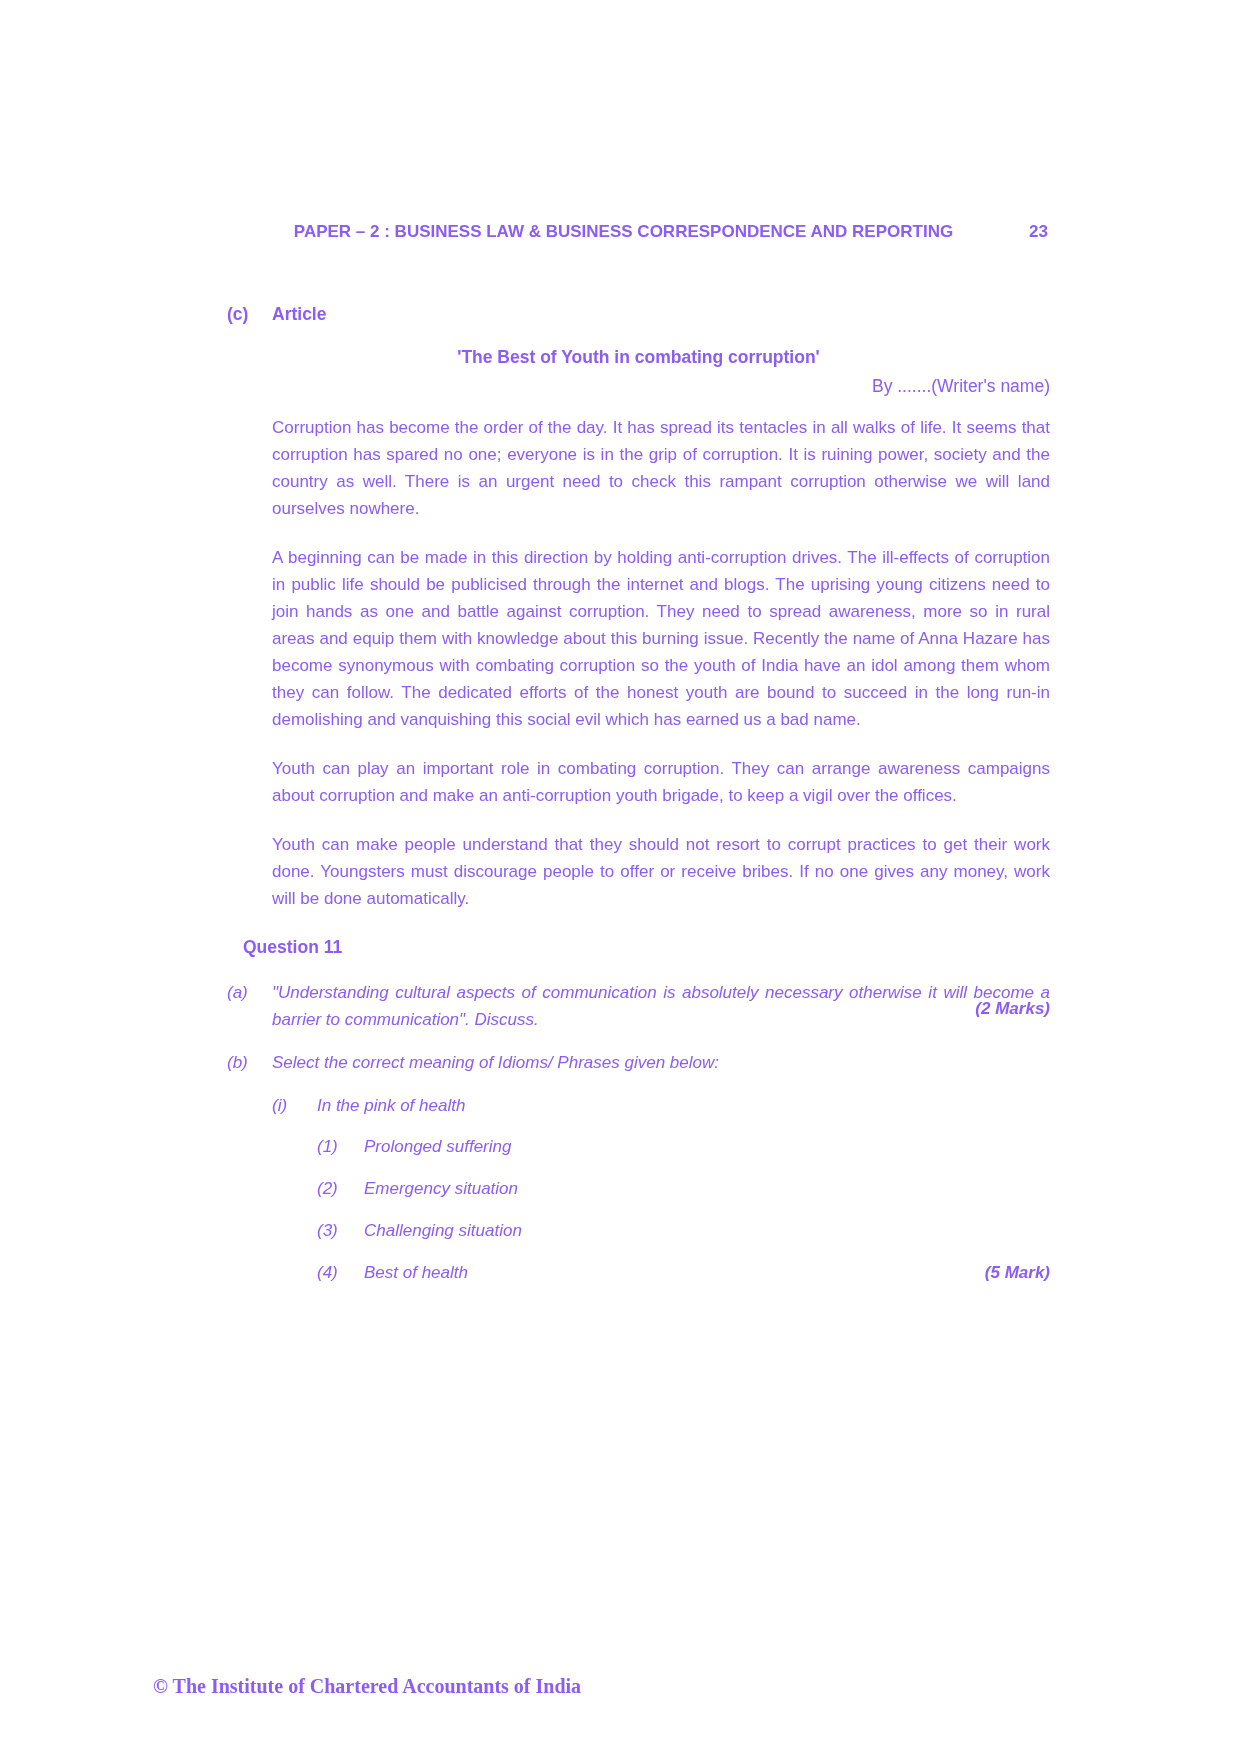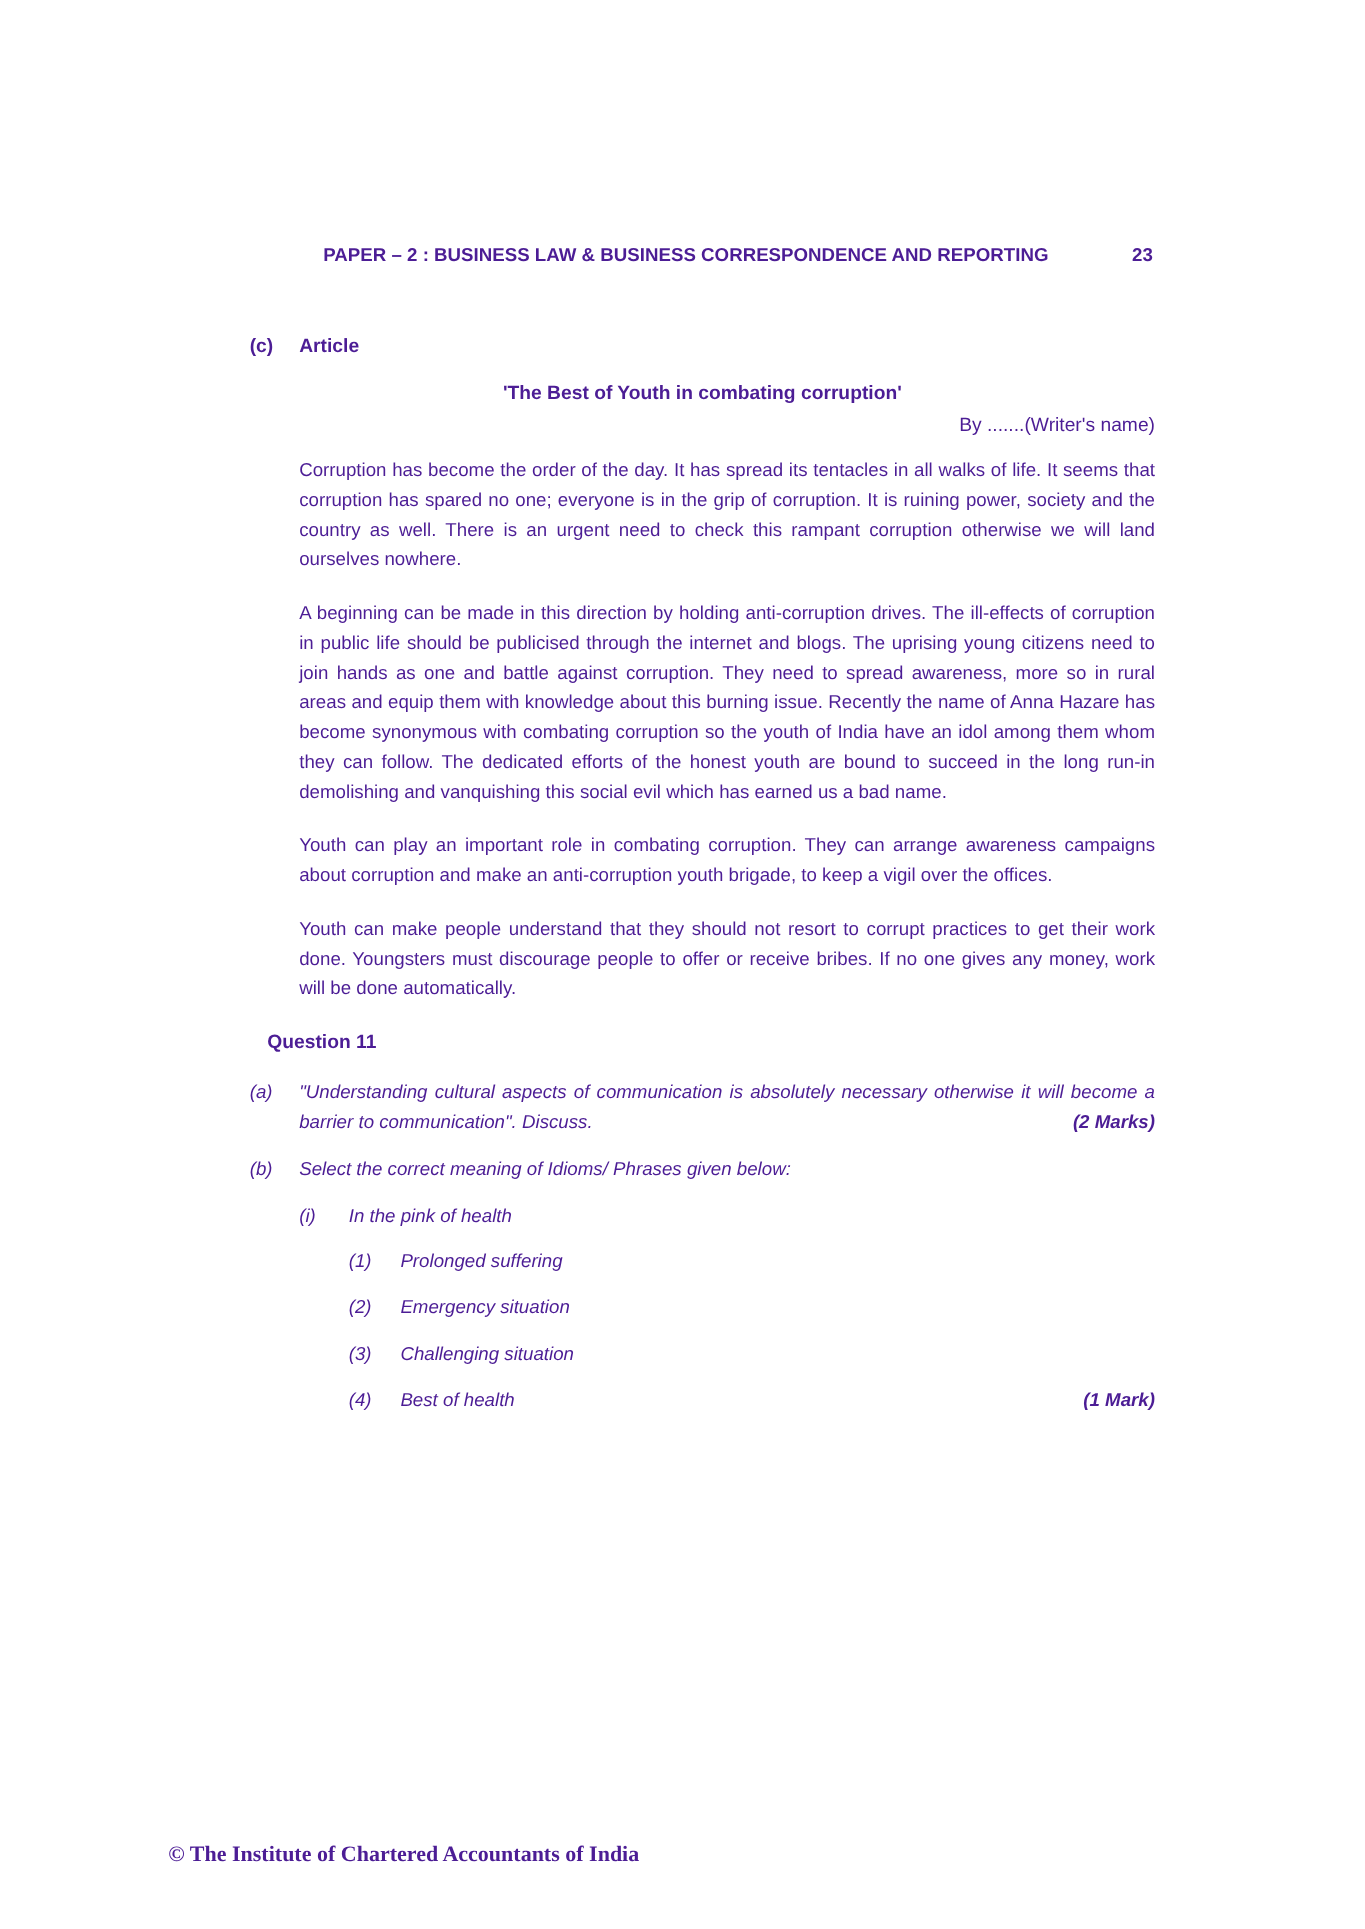--- a/index.html
+++ b/index.html
@@ -5,21 +5,21 @@
   html, body {
     margin: 0;
     padding: 0;
     background: #ffffff;
   }
   .page {
     position: relative;
     width: 1241px;
     height: 1754px;
     background: #ffffff;
-    color: #4c1d95;
+    color: #8b5cf6;
     font-family: "Liberation Sans", sans-serif;
     overflow: hidden;
   }
   .content {
     position: absolute;
     left: 227px;
     top: 222px;
     width: 823px;
   }
   
@@ -94,21 +94,21 @@
     flex: 0 0 45px;
   }
   .q-text {
     position: relative;
     flex: 1 1 auto;
     text-align: justify;
   }
   .marks {
     position: absolute;
     right: 0;
-    bottom: 0;
+    bottom: 11px;
     font-weight: bold;
     font-style: italic;
     white-space: nowrap;
   }
   .sub-item {
     display: flex;
     margin: 0 0 14px 45px;
     font-style: italic;
     font-size: 17px;
     line-height: 27px;
@@ -196,19 +196,19 @@
       <span class="opt-label">(2)</span>
       <span>Emergency situation</span>
     </div>
     <div class="option-row">
       <span class="opt-label">(3)</span>
       <span>Challenging situation</span>
     </div>
     <div class="option-row">
       <span class="opt-label">(4)</span>
       <span>Best of health</span>
-      <span class="opt-marks">(1 Mark)</span>
+      <span class="opt-marks">(5 Mark)</span>
     </div>
 
   </div>
 
   <div class="footer">© The Institute of Chartered Accountants of India</div>
 </div>
 
 </body></html>

